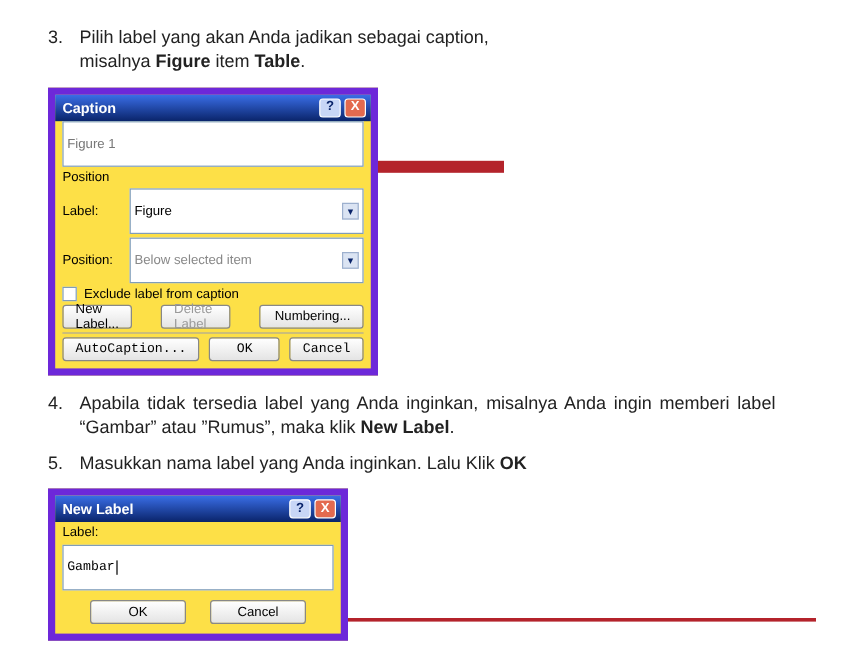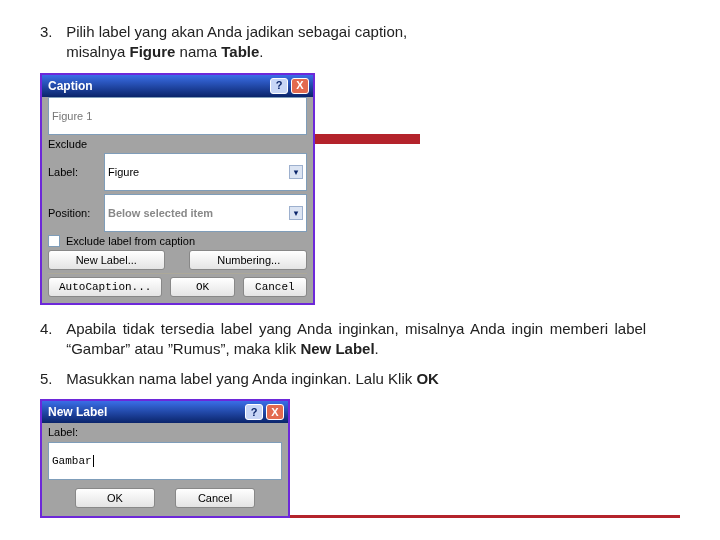--- a/index.html
+++ b/index.html
@@ -36,22 +36,22 @@
     left:40px; right:40px;
     bottom:22px;
     height:3px;
     background:#b4232b;
   }
 
   
   .win {
     position:relative;
     z-index:1;
-    border:2px solid #6d28d9;
-    background:#a3a3a3;
+    border:6px solid #6d28d9;
+    background:#fde047;
     font-family: Tahoma, Arial, sans-serif;
     font-size:11px;
     color:#000;
     margin:4px 0 14px 0;
   }
   .titlebar{
     height:22px;
     background:linear-gradient(#3a6ee7,#0a246a);
     color:#fff;
     display:flex;
@@ -105,56 +105,57 @@
   .cap-win{width:275px;}
   .nl-win{width:250px;}
 </style>
 </head>
 <body>
 
 <div class="inst">
   <span class="num">3.</span>
   <span class="body">
     <span>Pilih label yang akan Anda jadikan sebagai caption,</span><br>
-    <span>misalnya </span><span class="bold">Figure</span><span> nama </span><span class="bold">Table</span><span>.</span>
+    <span>misalnya </span><span class="bold">Figure</span><span> item </span><span class="bold">Table</span><span>.</span>
   </span>
 </div>
 
 <div class="red-bar-behind"></div>
 
 <div class="win cap-win">
   <div class="titlebar">
     <span class="ttl">Caption</span>
     <span class="tbtn">?</span>
     <span class="tbtn close">X</span>
   </div>
   <div class="textbox" style="margin:0 6px;">
     <span style="color:#777;">Figure 1</span>
   </div>
-  <div class="fieldlabel">Exclude</div>
+  <div class="fieldlabel">Position</div>
   <div class="row">
     <span style="width:50px;">Label:</span>
     <div class="combo" style="flex:1;">
       <span>Figure</span>
       <span class="chev">▾</span>
     </div>
   </div>
   <div class="row">
     <span style="width:50px;">Position:</span>
     <div class="combo" style="flex:1;">
-      <span style="color:#888;font-weight:bold;">Below selected item</span>
+      <span style="color:#888;">Below selected item</span>
       <span class="chev">▾</span>
     </div>
   </div>
   <div class="row">
     <span class="chk"></span>
     <span>Exclude label from caption</span>
   </div>
   <div class="row" style="gap:24px;">
     <span class="btn" style="flex:1;">New Label...</span>
+    <span class="btn disabled" style="flex:1;">Delete Label</span>
     <span class="btn" style="flex:1;padding-left:12px;">Numbering...</span>
   </div>
   <div class="sep"></div>
   <div class="row" style="gap:8px; margin-bottom:6px;font-family:Liberation Mono, monospace;">
     <span class="btn" style="flex:1;">AutoCaption...</span>
     <span class="btn" style="flex:1;">OK</span>
     <span class="btn" style="flex:1;">Cancel</span>
   </div>
 </div>
 

